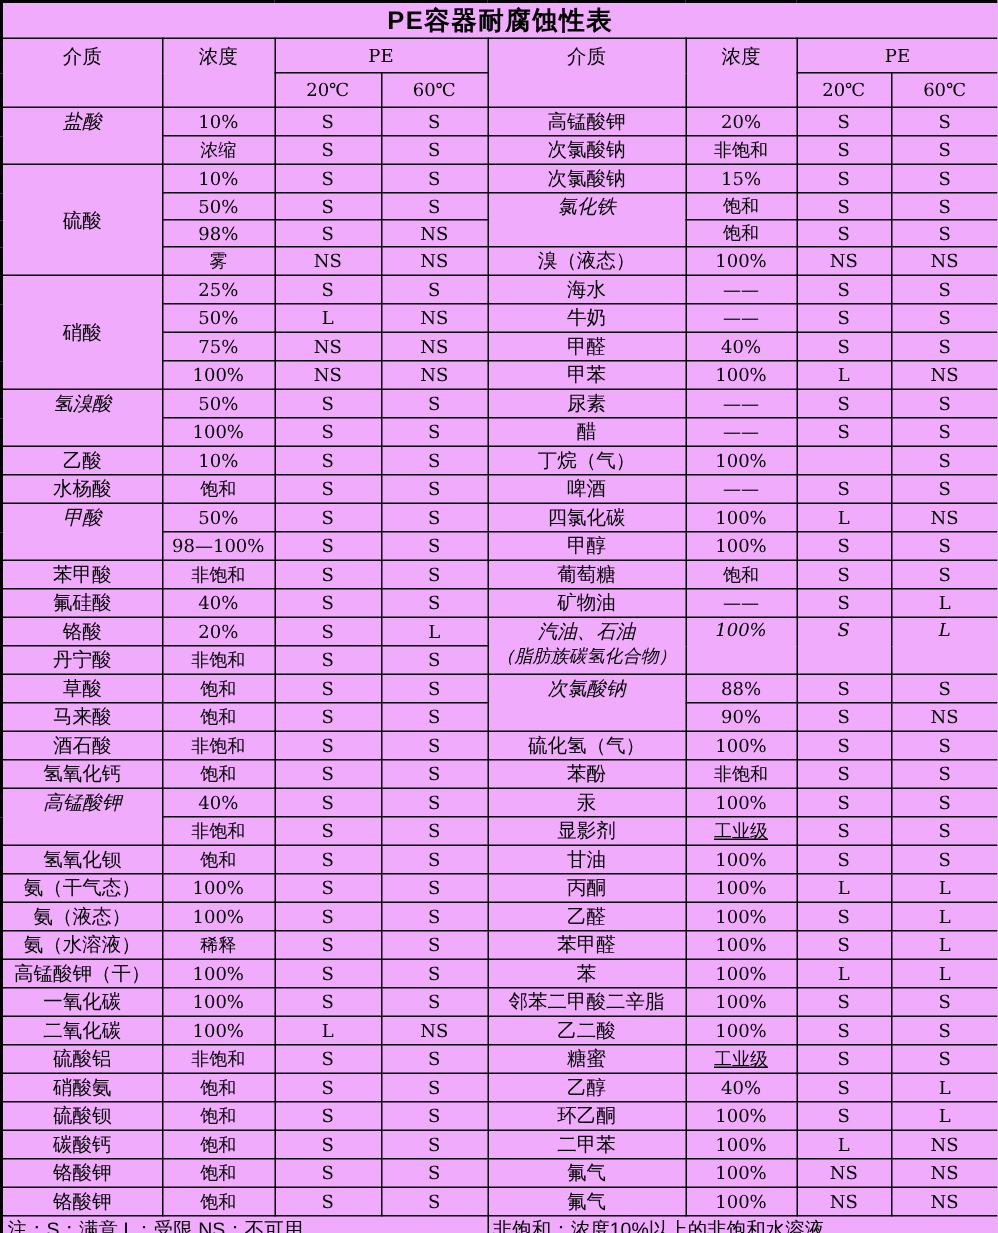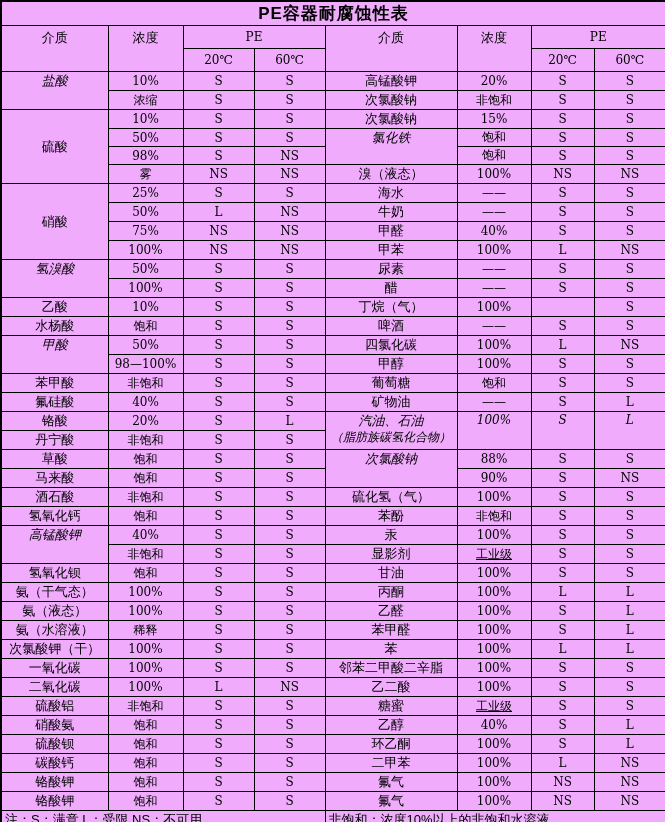--- a/index.html
+++ b/index.html
@@ -346,21 +346,21 @@
           <td>氨（水溶液）</td>
           <td class="val">稀释</td>
           <td class="val">S</td>
           <td class="val">S</td>
           <td>苯甲醛</td>
           <td class="val">100%</td>
           <td class="val">S</td>
           <td class="val">L</td>
         </tr>
         <tr>
-          <td>次氯酸钾（干）</td>
+          <td>高锰酸钾（干）</td>
           <td class="val">100%</td>
           <td class="val">S</td>
           <td class="val">S</td>
           <td>苯</td>
           <td class="val">100%</td>
           <td class="val">L</td>
           <td class="val">L</td>
         </tr>
         <tr>
           <td>一氧化碳</td>

